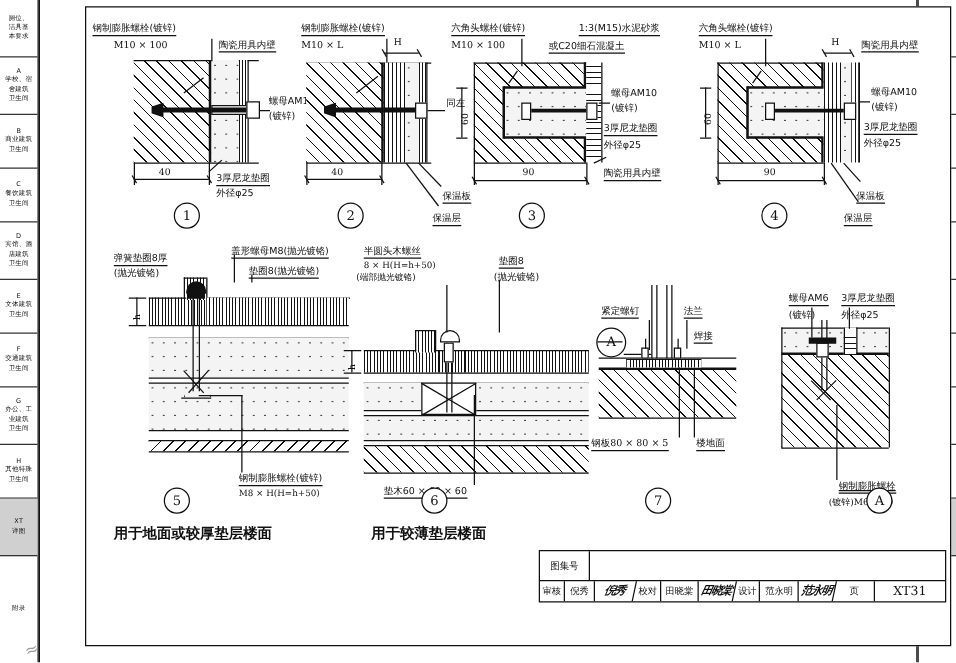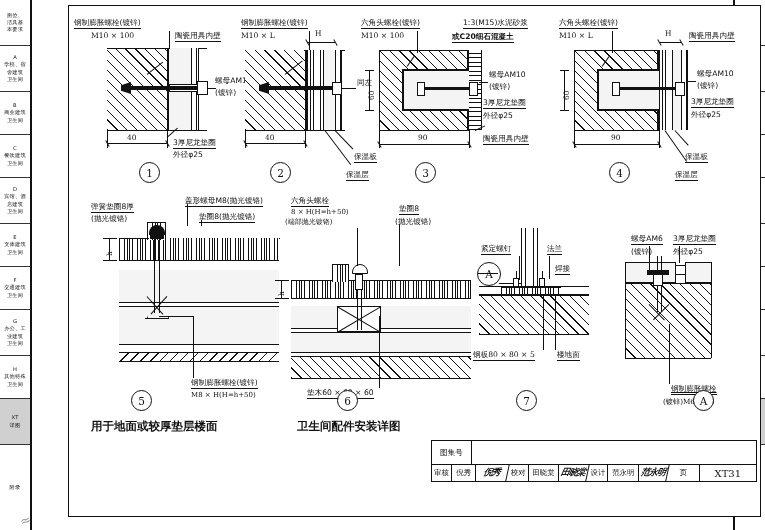--- a/index.html
+++ b/index.html
@@ -269,21 +269,21 @@
 
         <div class="ln vl" style="left:240px;top:25px;height:19px;"></div>
         <div class="leader" style="left:216px;top:68px;width:22px;transform:rotate(-38deg);"></div>
         <div class="circ" style="left:201px;top:156px;">2</div>
       </div>
 
       <div>
         <div class="lbl ul" style="left:292px;top:12px;">六角头螺栓(镀锌)</div>
         <div class="lbl num" style="left:292px;top:25px;">M10 × 100</div>
         <div class="lbl ul" style="left:394px;top:12px;">1:3(M15)水泥砂浆</div>
-        <div class="lbl ul" style="left:383px;top:26px;font-weight:bold;">或C20细石混凝土</div>
+        <div class="lbl ul" style="left:370px;top:26px;">或C20细石混凝土</div>
 
         <div class="concrete" style="position:absolute;left:310px;top:44px;width:90px;height:80px;"></div>
         <div class="mortar" style="position:absolute;left:334px;top:64px;width:66px;height:40px;"></div>
         <div class="ln hl" style="left:310px;top:44px;width:90px;"></div>
         <div class="ln hl" style="left:310px;top:124px;width:90px;"></div>
         <div class="ln vl" style="left:310px;top:44px;height:80px;"></div>
 
         <div class="solid" style="position:absolute;left:334px;top:63px;width:66px;height:2px;"></div>
         <div class="solid" style="position:absolute;left:334px;top:103px;width:66px;height:2px;"></div>
         <div class="solid" style="position:absolute;left:333px;top:63px;width:2px;height:42px;"></div>
@@ -428,21 +428,21 @@
         <div class="ln vl" style="left:124px;top:310px;height:62px;"></div>
         <div class="ln hl" style="left:90px;top:310px;width:35px;"></div>
 
         <div class="ln vl" style="left:118px;top:198px;height:22px;"></div>
         <div class="ln vl" style="left:132px;top:214px;height:6px;"></div>
         <div class="circ" style="left:62px;top:384px;">5</div>
         <div class="caption" style="left:22px;top:413px;">用于地面或较厚垫层楼面</div>
       </div>
 
       <div>
-        <div class="lbl ul" style="left:222px;top:190px;">六角头螺栓</div>
+        <div class="lbl ul" style="left:222px;top:190px;">半圆头木螺丝</div>
         <div class="lbl num" style="left:222px;top:202px;font-size:7px;">8 × H(H=h+50)</div>
         <div class="lbl" style="left:216px;top:212px;font-size:7px;">(端部抛光镀铬)</div>
         <div class="lbl ul" style="left:330px;top:198px;">垫圈8</div>
         <div class="lbl" style="left:326px;top:211px;">(抛光镀铬)</div>
 
         <div class="vstripe" style="position:absolute;left:222px;top:274px;width:180px;height:18px;"></div>
         <div class="vstripe" style="position:absolute;left:263px;top:258px;width:16px;height:18px;"></div>
         <div class="ln hl" style="left:222px;top:292px;width:180px;"></div>
         <div class="ln hl" style="left:222px;top:274px;width:42px;"></div>
         <div class="ln hl" style="left:279px;top:274px;width:123px;"></div>
@@ -474,21 +474,21 @@
         <div class="ln hl" style="left:206px;top:274px;width:14px;"></div>
         <div class="ln hl" style="left:206px;top:292px;width:14px;"></div>
         <div class="dimtxt dimv" style="left:208px;top:290px;">h</div>
 
         <div class="lbl ul" style="left:238px;top:382px;">垫木60 × 60 × 60</div>
         <div class="ln vl" style="left:310px;top:310px;height:72px;"></div>
 
         <div class="ln vl" style="left:288px;top:222px;height:38px;"></div>
         <div class="ln vl" style="left:330px;top:218px;height:42px;"></div>
         <div class="circ" style="left:268px;top:384px;">6</div>
-        <div class="caption" style="left:228px;top:413px;">卫生间配件安装详图</div>
+        <div class="caption" style="left:228px;top:413px;">用于较薄垫层楼面</div>
       </div>
 
       <div>
         <div class="lbl ul" style="left:412px;top:238px;">紧定螺钉</div>
         <div class="lbl ul" style="left:478px;top:238px;">法兰</div>
         <div class="lbl ul" style="left:486px;top:258px;">焊接</div>
 
         <div class="circ" style="left:408px;top:256px;width:22px;height:22px;
              flex-direction:column;line-height:1;">
           <span>A</span>

